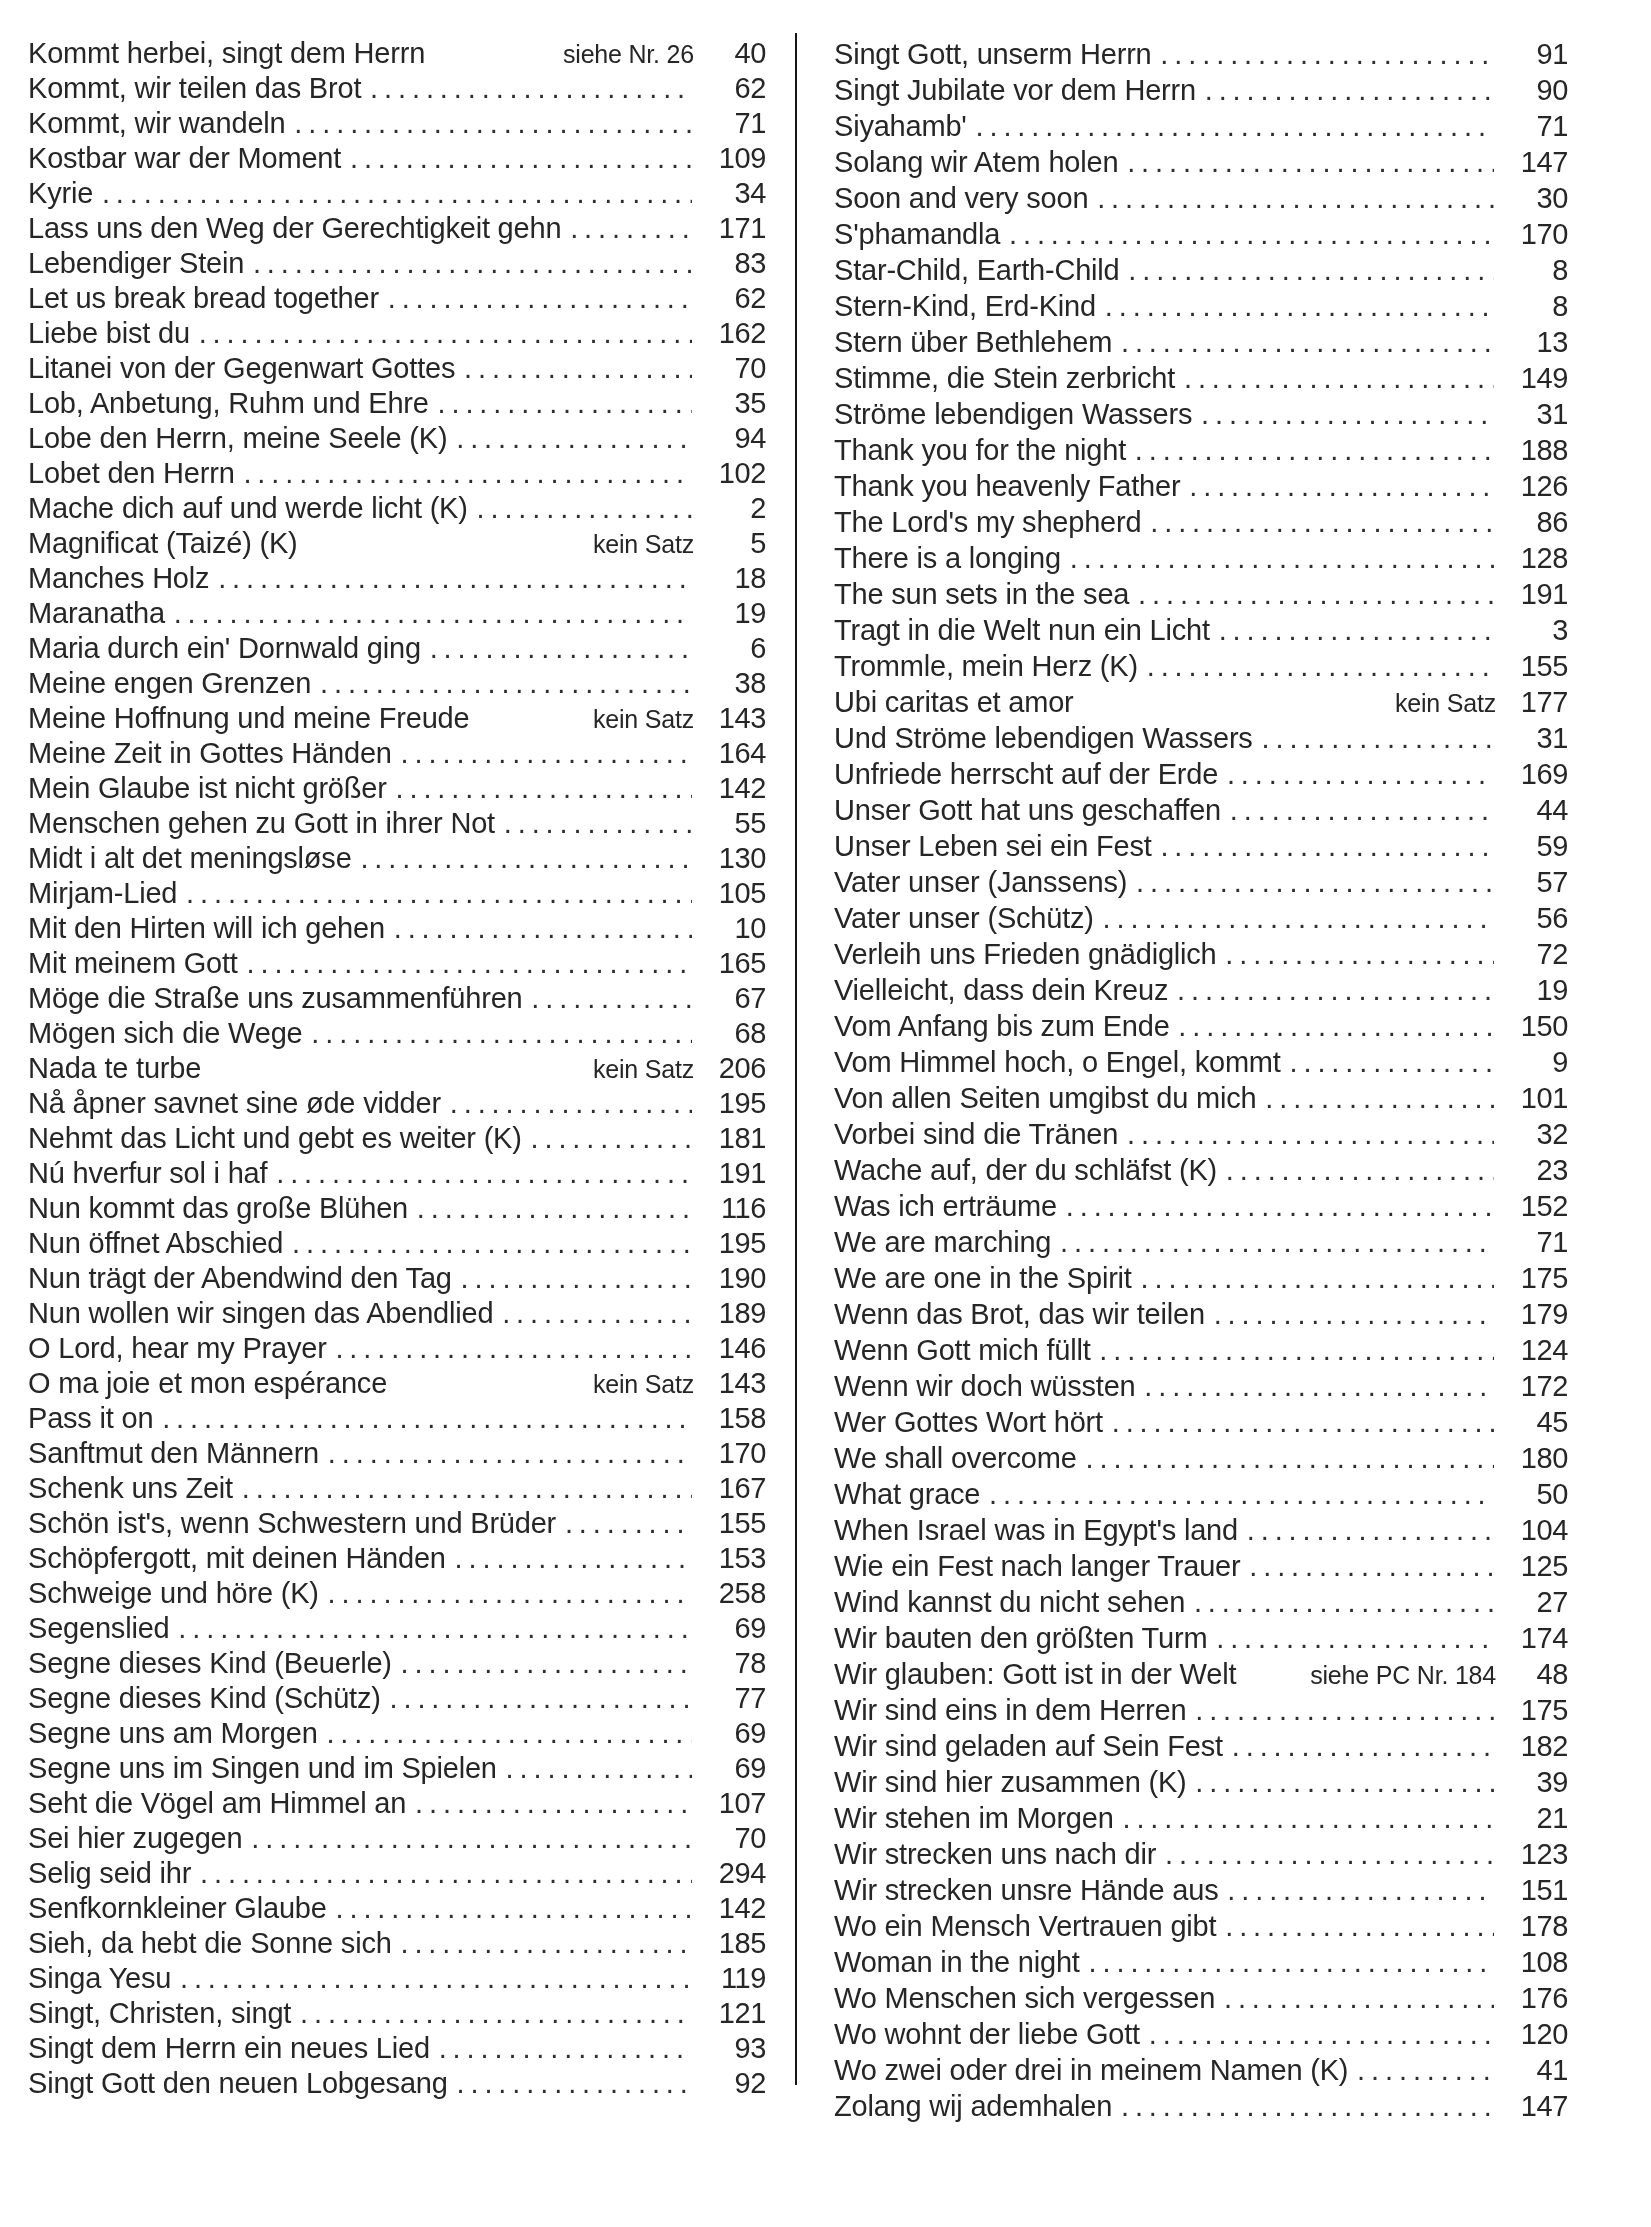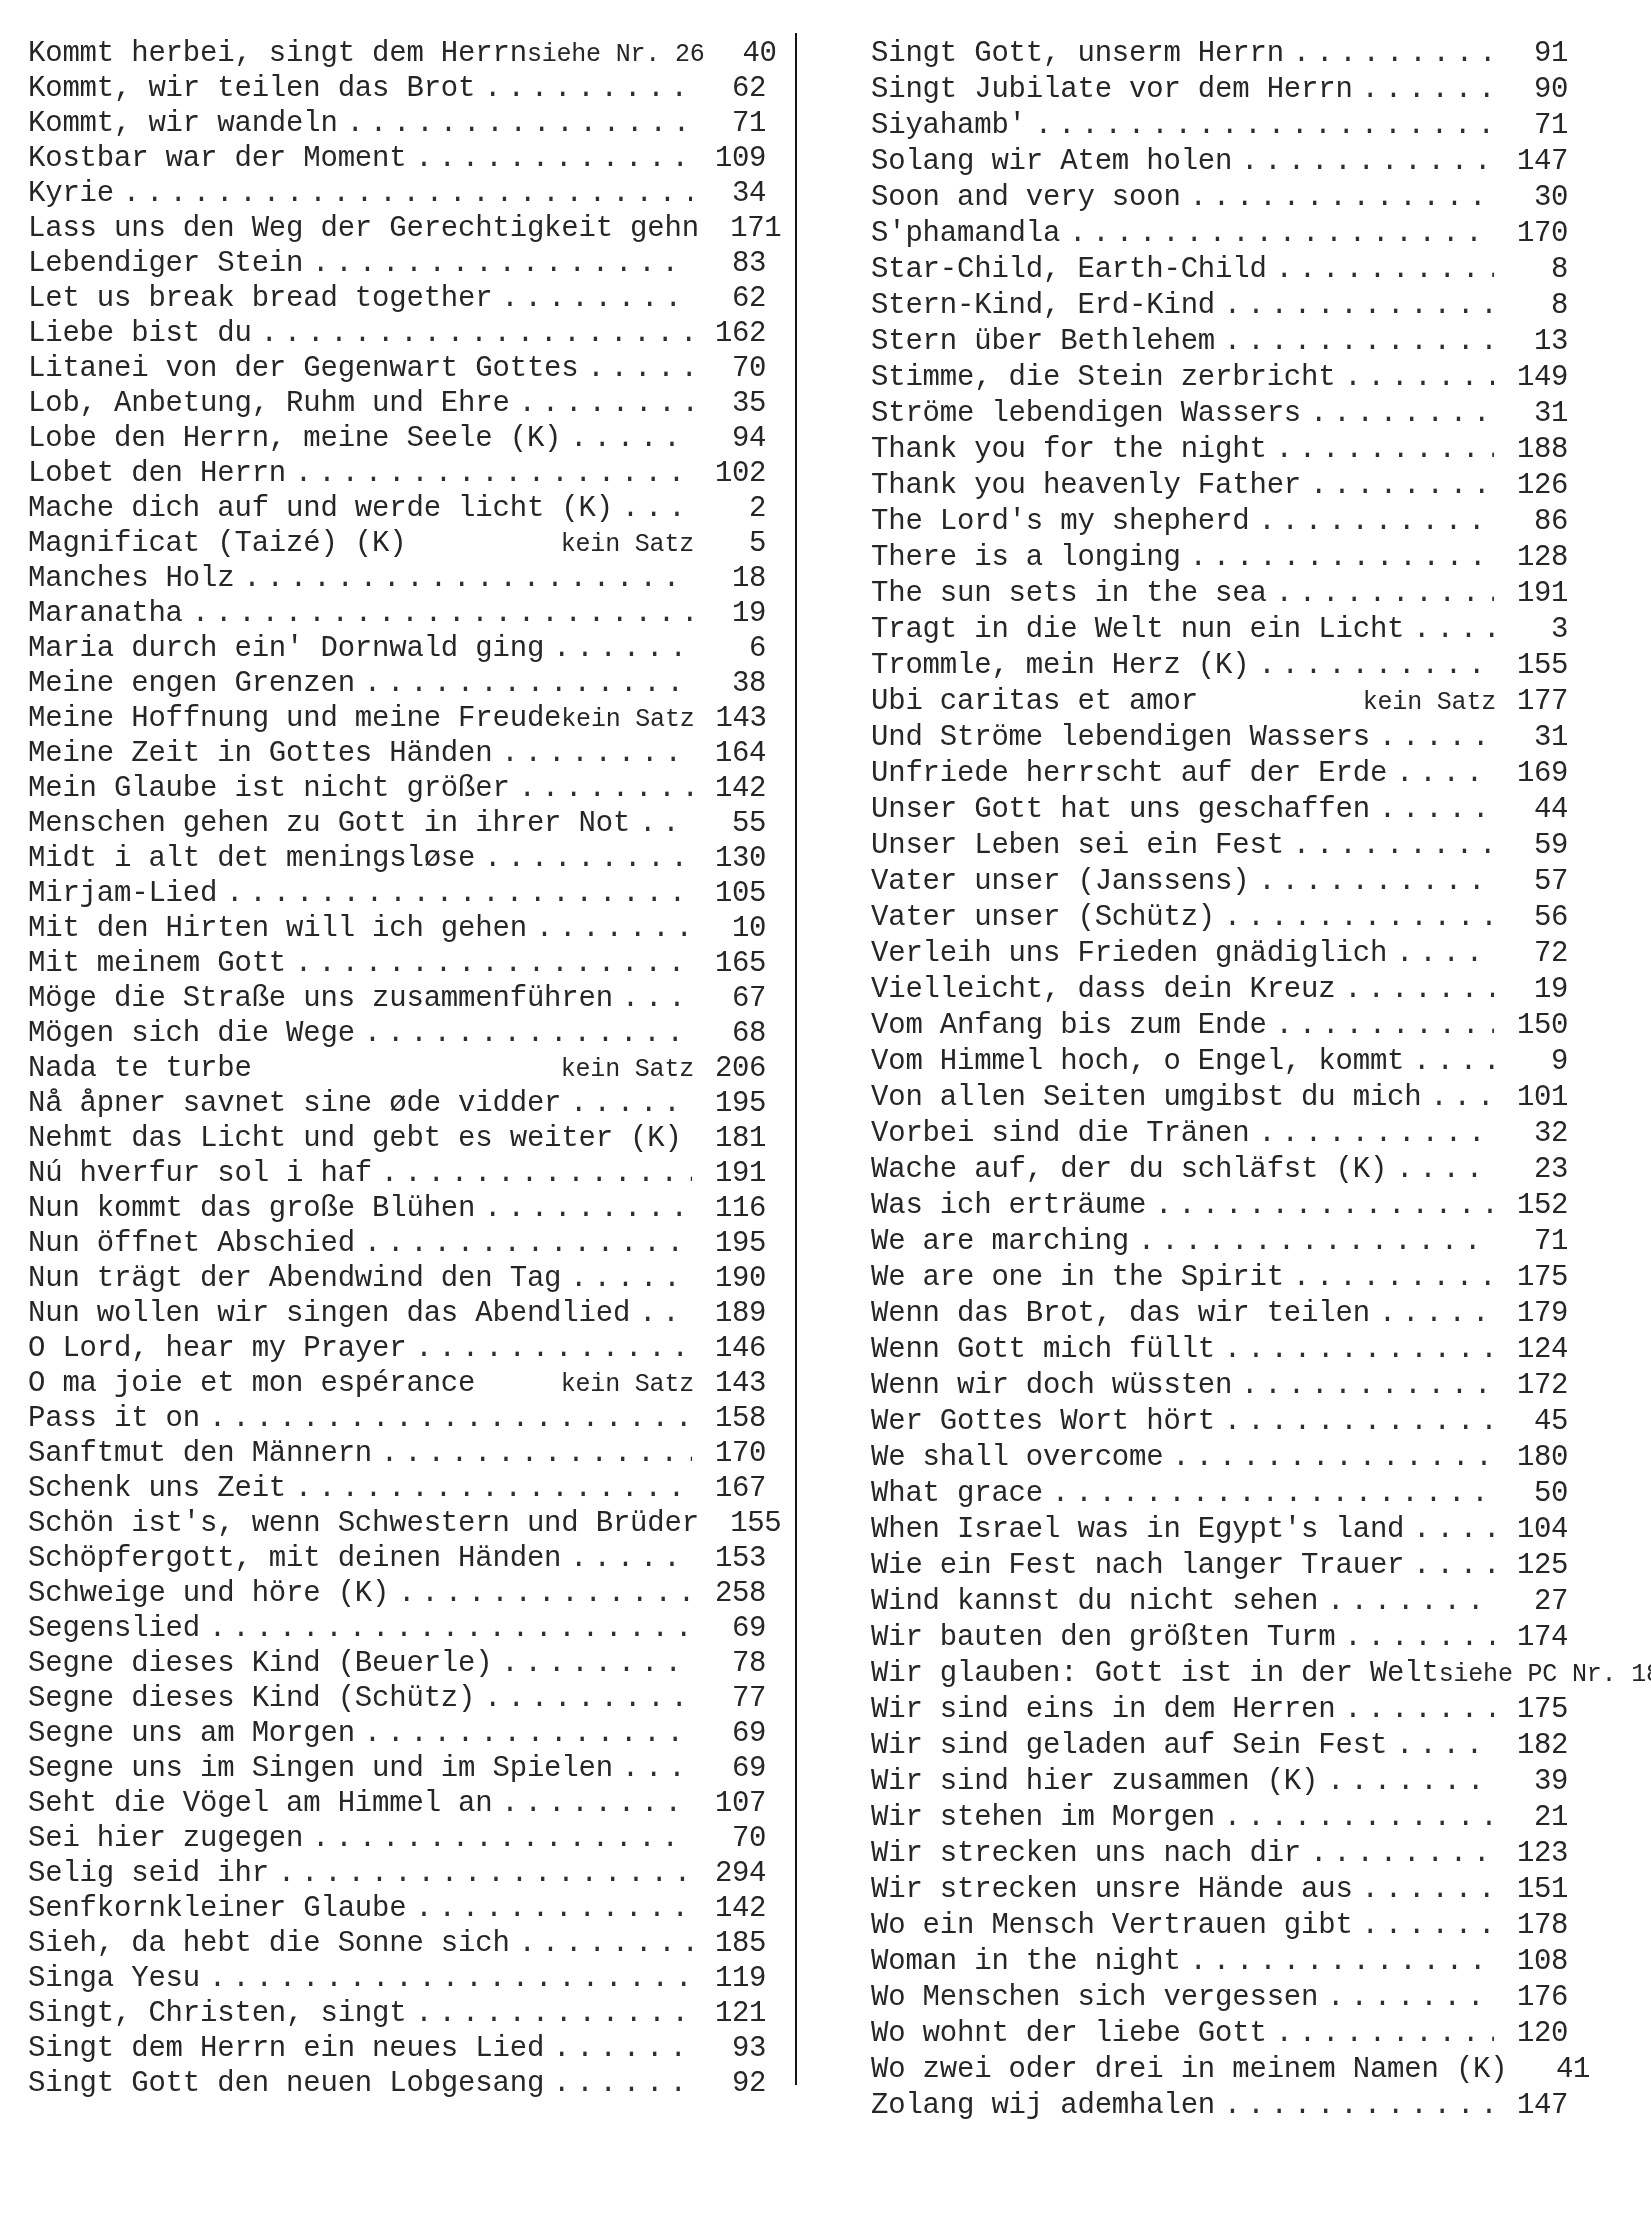--- a/index.html
+++ b/index.html
@@ -5,21 +5,21 @@
   html, body {
     margin: 0;
     padding: 0;
     background: #ffffff;
   }
   .page {
     position: relative;
     width: 1652px;
     height: 2227px;
     background: #ffffff;
-    font-family: Liberation Mono, monospace;
+    font-family: Liberation Sans, sans-serif;
     color: #262626;
     overflow: hidden;
   }
   .col {
     position: absolute;
     top: 36px;
   }
   .col-left {
     left: 28px;
     width: 738px;
@@ -35,21 +35,21 @@
     width: 2.2px;
     height: 2052px;
     background: #161616;
   }
   .row {
     display: flex;
     align-items: baseline;
     white-space: nowrap;
   }
   .col-left .row  { height: 35px; line-height: 35px; }
-  .col-right .row { height: 36px; line-height: 36px; margin-left: 37px; }
+  .col-right .row { height: 36px; line-height: 36px; }
   .t {
     font-size: 29px;
     letter-spacing: -0.2px;
     flex: 0 0 auto;
   }
   .leader {
     flex: 1 1 auto;
     overflow: hidden;
     margin-left: 8.8px;
     margin-right: 20.6px;

